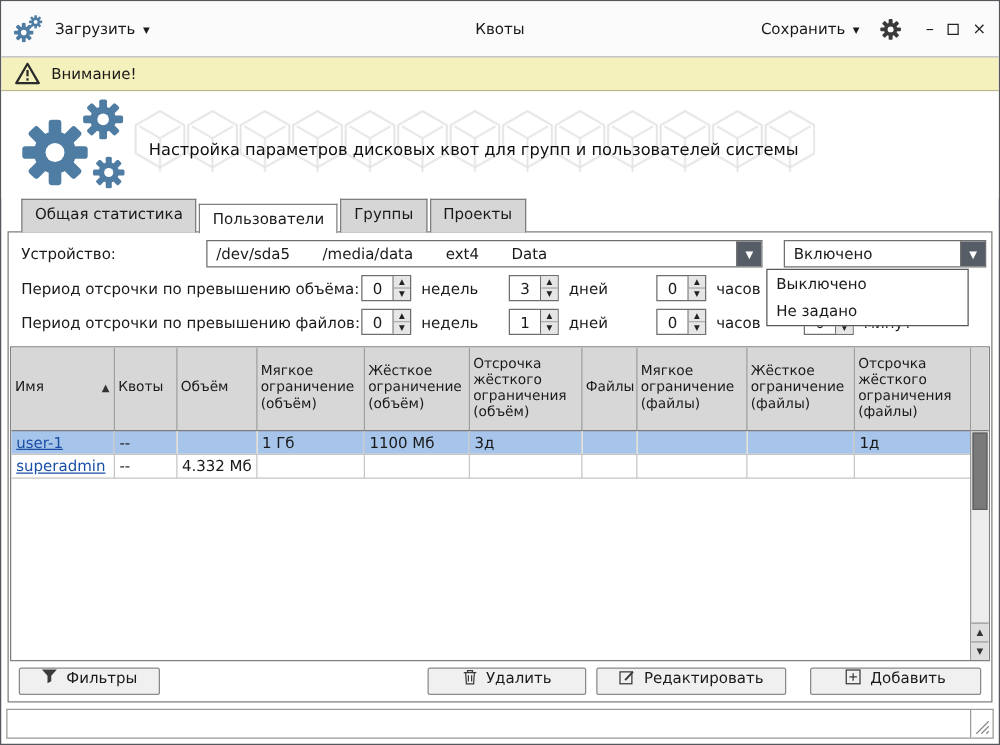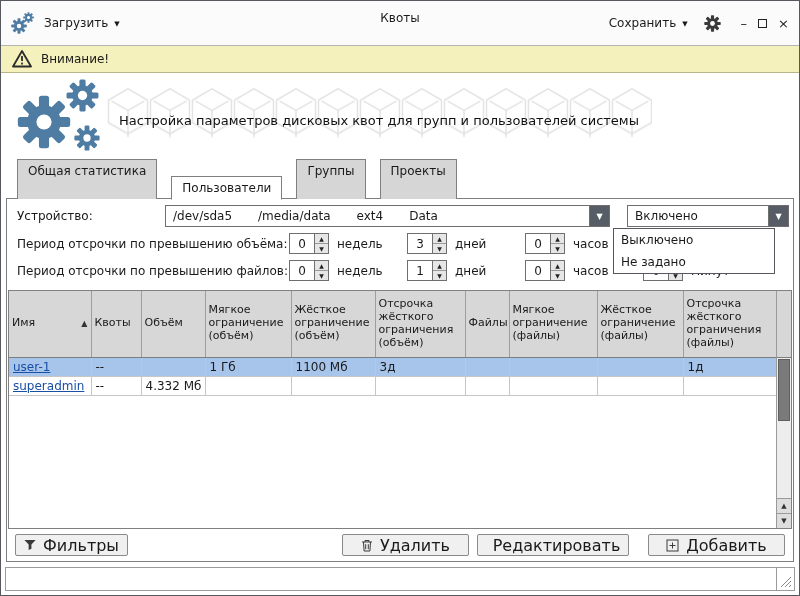--- a/index.html
+++ b/index.html
@@ -2,21 +2,21 @@
 <html><head>
 <meta charset="utf-8">
 <style>
   html,body{margin:0;padding:0;background:#d0d0d0;}
   *{box-sizing:border-box;}
   .window{width:800px;height:596px;border:1px solid #55585c;background:#fff;
     font-family:"DejaVu Sans","Liberation Sans",sans-serif;font-size:12px;color:#1a1a1a;
     display:flex;flex-direction:column;position:relative;overflow:hidden;}
 
   
-  .titlebar{flex:0 0 30px;display:flex;padding:10px 10px;
+  .titlebar{flex:0 0 30px;display:flex;align-items:center;padding:10px 10px;
     background:#fbfbfb;border-bottom:1px solid #b5b5b5;position:relative;z-index:5;}
   .tb-left{display:flex;align-items:center;gap:9px;}
   .tb-title{position:absolute;left:0;right:0;text-align:center;pointer-events:none;}
   .tb-right{margin-left:auto;display:flex;align-items:center;gap:16px;}
   .menu-btn{display:flex;align-items:center;gap:6px;cursor:default;}
   .chev{font-size:7px;line-height:1;position:relative;top:1px;}
   .winbtns{display:flex;align-items:center;gap:11px;margin-left:4px;}
   .winbtn{font-size:13px;line-height:1;color:#222;display:flex;align-items:center;}
   .maxbox{width:9px;height:9px;border:1px solid #222;display:inline-block;}
 
@@ -27,21 +27,21 @@
   
   .header{flex:0 0 86px;position:relative;background:#fff;}
   .hexbg{position:absolute;left:106px;top:2px;}
   .logo{position:absolute;left:16px;top:4px;}
   .description{position:absolute;left:118px;top:40px;font-size:13px;color:#101010;white-space:nowrap;}
 
   
   .tabs{flex:0 0 24px;display:flex;align-items:flex-end;padding-left:16px;
     position:relative;z-index:2;margin-bottom:-1px;}
   .tab{background:#d6d6d6;border:1px solid #7f7f7f;border-bottom:none;
-    padding:4px 10px 21px;margin-right:14px;white-space:nowrap;}
+    padding:4px 10px 8px;margin-right:2px;white-space:nowrap;}
   .tab.active{background:#fff;padding-bottom:4px;position:relative;z-index:3;
     border-bottom:1px solid #fff;margin-bottom:-1px;}
 
   
   .panel{flex:1;margin:0 5px;border:1px solid #7f7f7f;background:#fff;
     display:flex;flex-direction:column;position:relative;}
   .device-row{flex:0 0 30px;display:flex;align-items:center;padding:4px 4px 0 10px;}
   .device-label{flex:0 0 148px;}
   .combo{height:22px;border:1px solid #6f6f6f;background:#fff;display:flex;align-items:center;overflow:hidden;}
   .combo-vals{flex:1;display:flex;gap:26px;padding-left:7px;white-space:nowrap;overflow:hidden;}
@@ -86,21 +86,21 @@
   .vscroll{flex:0 0 15px;border-left:1px solid #9a9a9a;display:flex;flex-direction:column;background:#ededed;}
   .vs-corner{flex:0 0 67px;background:#d7d7d7;border-bottom:1px solid #7d7d7d;}
   .vs-thumb{flex:0 0 62px;background:#7a7a7a;border:1px solid #5f5f5f;margin:1px;}
   .vs-track{flex:1;}
   .vs-btn{flex:0 0 15px;background:#dedede;border-top:1px solid #9a9a9a;
     display:flex;align-items:center;justify-content:center;font-size:7px;color:#333;}
 
   
   .actions{flex:0 0 30px;display:flex;align-items:center;padding:3px 8px 5px;gap:8px;}
   .btn{height:22px;background:#f0f0f0;border:1px solid #8a8a8a;border-radius:2px;
-    display:flex;align-items:center;justify-content:center;gap:7px;font-size:16px;padding:0 8px;}
+    display:flex;justify-content:center;gap:7px;font-size:12px;padding:0 8px;}
   .btn-filters{width:113px;}
   .btn-delete{width:127px;}
   .btn-edit{width:152px;}
   .btn-add{width:137px;margin-left:11px;}
   .spacer{flex:1;}
 
   
   .statusbar{flex:0 0 24px;margin:5px 4px 4px;border:1px solid #9b9b9b;display:flex;background:#fff;}
   .sb-main{flex:1;}
   .sb-grip{flex:0 0 18px;border-left:1px solid #9b9b9b;display:flex;align-items:flex-end;justify-content:flex-end;padding:2px;}

